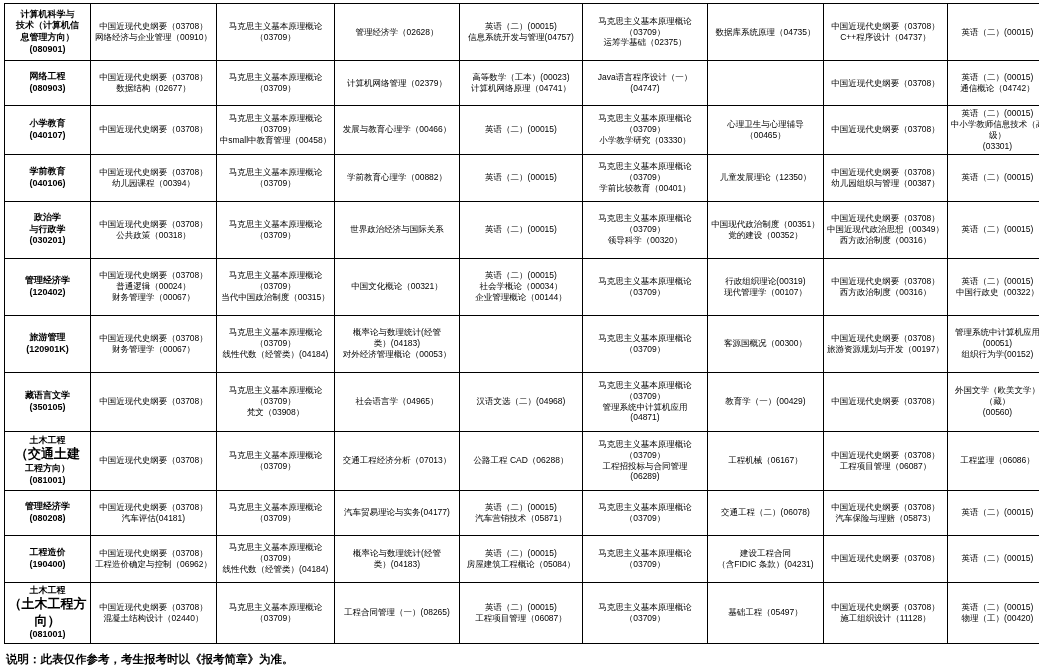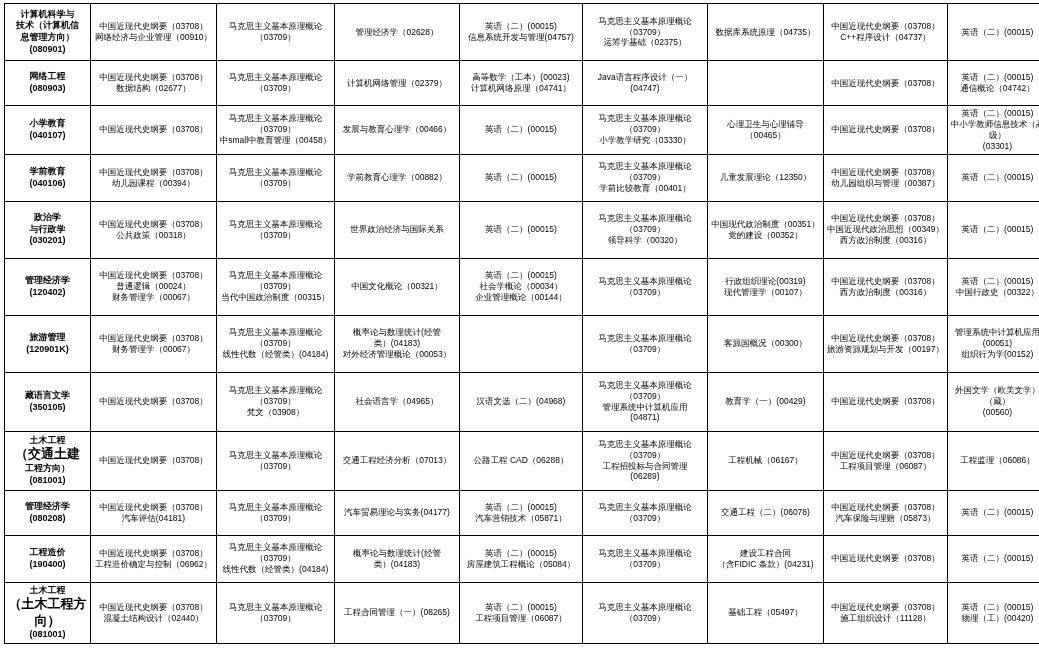--- a/index.html
+++ b/index.html
@@ -489,13 +489,14 @@
             <span class="cellline">中国近现代史纲要（03708）</span>
             <span class="cellline">施工组织设计（11128）</span>
           </td>
           <td>
             <span class="cellline">英语（二）(00015)</span>
             <span class="cellline">物理（工）(00420)</span>
           </td>
         </tr>
       </tbody>
   </table>
+  <div class="note">说明：此表仅作参考，考生报考时以《报考简章》为准。</div>
 </div>
 
 </body></html>

